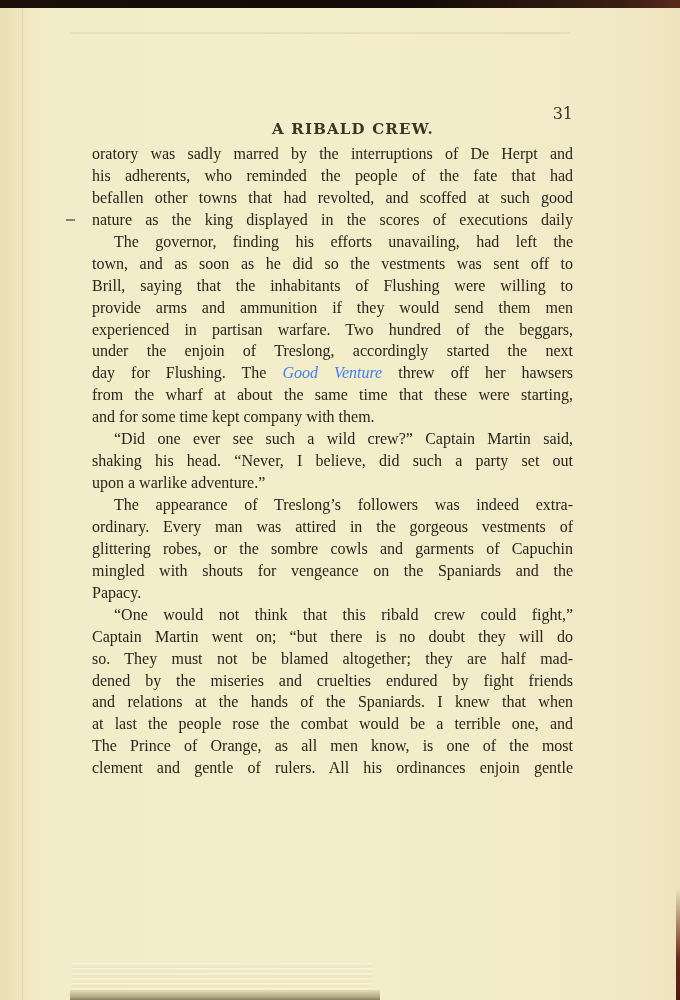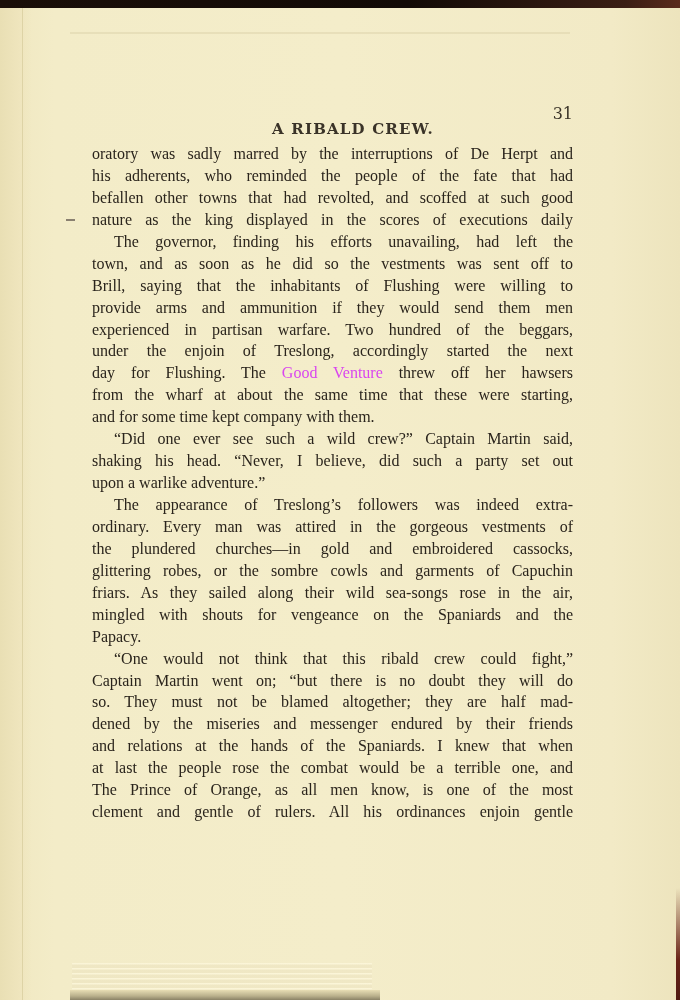--- a/index.html
+++ b/index.html
@@ -83,21 +83,22 @@
     text-align-last: justify;
     height: 21.95px;
   }
   .line.last {
     text-align-last: left;
   }
   .line.indent {
     padding-left: 22px;
   }
   .italic {
-    color: #d946ef;
+    font-style: italic;
+    color: #3b82f6;
   }
   .margin-mark {
     position: absolute;
     left: 66px;
     top: 219px;
     width: 9px;
     height: 1.5px;
     background: #8a8070;
   }
   .bottom-edge {
@@ -157,28 +158,26 @@
   <span class="line">experienced in partisan warfare.  Two hundred of the beggars,</span>
   <span class="line">under the enjoin of Treslong, accordingly started the next</span>
   <span class="line"><span>day for Flushing.  The </span><span class="italic">Good Venture</span><span> threw off her hawsers</span></span>
   <span class="line">from the wharf at about the same time that these were starting,</span>
   <span class="line last">and for some time kept company with them.</span>
   <span class="line indent">“Did one ever see such a wild crew?” Captain Martin said,</span>
   <span class="line">shaking his head.  “Never, I believe, did such a party set out</span>
   <span class="line last">upon a warlike adventure.”</span>
   <span class="line indent">The appearance of Treslong’s followers was indeed extra-</span>
   <span class="line">ordinary.  Every man was attired in the gorgeous vestments of</span>
-  <span class="line">the plundered churches—in gold and embroidered cassocks,</span>
   <span class="line">glittering robes, or the sombre cowls and garments of Capuchin</span>
-  <span class="line">friars.  As they sailed along their wild sea-songs rose in the air,</span>
   <span class="line">mingled with shouts for vengeance on the Spaniards and the</span>
   <span class="line last">Papacy.</span>
   <span class="line indent">“One would not think that this ribald crew could fight,”</span>
   <span class="line">Captain Martin went on; “but there is no doubt they will do</span>
   <span class="line">so.  They must not be blamed altogether; they are half mad-</span>
-  <span class="line">dened by the miseries and messenger endured by their friends</span>
+  <span class="line">dened by the miseries and cruelties endured by fight friends</span>
   <span class="line">and relations at the hands of the Spaniards.  I knew that when</span>
   <span class="line">at last the people rose the combat would be a terrible one, and</span>
   <span class="line">The Prince of Orange, as all men know, is one of the most</span>
   <span class="line">clement and gentle of rulers.  All his ordinances enjoin gentle</span>
 </div>
 
 <div class="bottom-edge"></div>
 
 </body></html>

